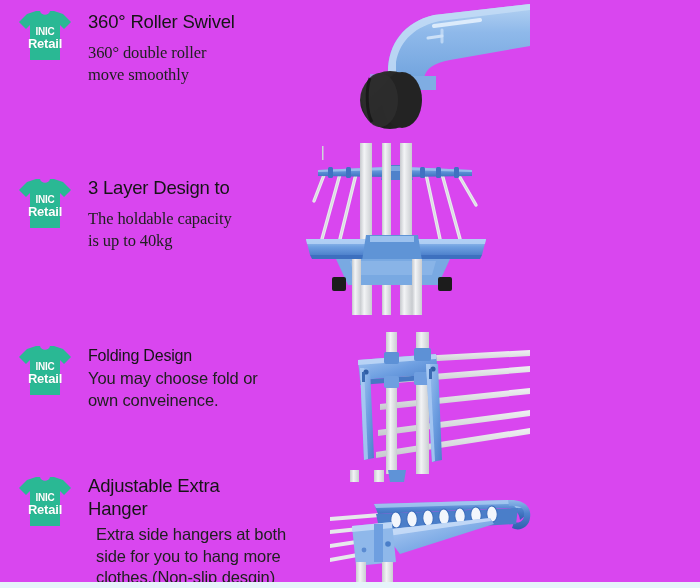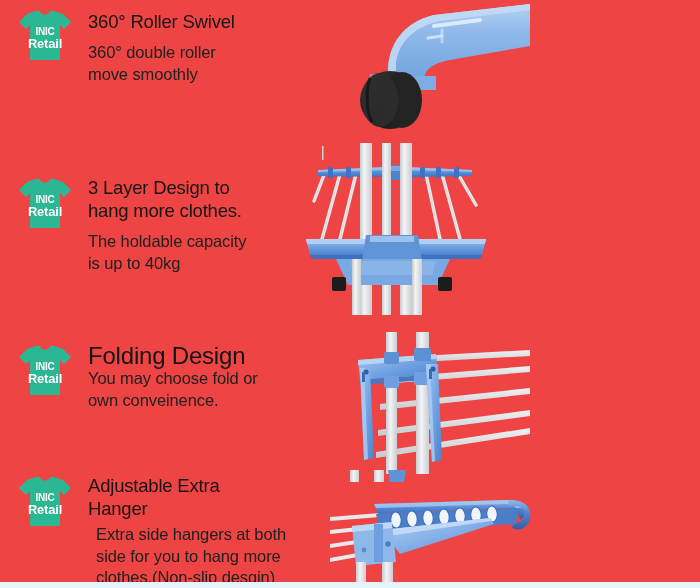--- a/index.html
+++ b/index.html
@@ -9,21 +9,21 @@
     height: 588px;
     background: #ffffff;
     font-family: "Liberation Sans", sans-serif;
     overflow: hidden;
   }
 
   #page {
     position: relative;
     width: 700px;
     height: 588px;
-    background: #ef4444;
+    background: #d946ef;
   }
 
   
   .feature {
     position: absolute;
     left: 0;
     width: 300px;
   }
   .feature-1 { top: 8px;   }
   .feature-2 { top: 176px; }
@@ -65,30 +65,30 @@
   
   .txt { position: absolute; left: 88px; width: 212px; }
 
   .heading {
     font-weight: normal;
     color: #151515;
     font-size: 18.5px;
     line-height: 23px;
     letter-spacing: -0.2px;
   }
-  .heading.h-big { font-size: 24px; line-height: 25px; }
+  .heading.h-big { font-size: 16px; line-height: 25px; }
 
   .body {
     color: #202020;
     font-size: 16.5px;
     line-height: 21.5px;
     letter-spacing: -0.1px;
   }
   .mt-7  { }
-  .mt-9  { margin-top: 9px; }
+  .mt-9  { margin-top: 9px; font-family: Liberation Serif, serif; }
   .mt-4  { margin-top: 4px; margin-left: 8px; }
 
   
   .photo { position: absolute; }
 
   .bottom-strip {
     position: absolute;
     left: 0;
     bottom: 0;
     width: 700px;
@@ -350,21 +350,20 @@
         <path d="M13 4 L22 1 L26 1 C27 6 35 6 36 1 L40 1 L49 4 L57 12 L50 19 L46 15 L46 50 L16 50 L16 15 L12 19 L5 12 Z" fill="#2AB894"></path>
       </svg>
       <div class="logo-text">
         <span class="logo-line l1">INIC</span>
         <span class="logo-line l2">Retail</span>
       </div>
     </div>
     <div class="txt" style="top:0px;">
       <div class="heading">
         <div>3 Layer Design to</div>
-        <div>hang more clothes.</div>
       </div>
       <div class="body mt-9">
         <div>The holdable capacity</div>
         <div>is up to 40kg</div>
       </div>
     </div>
   </div>
 
   <div class="feature feature-3">
     <div class="logo">

